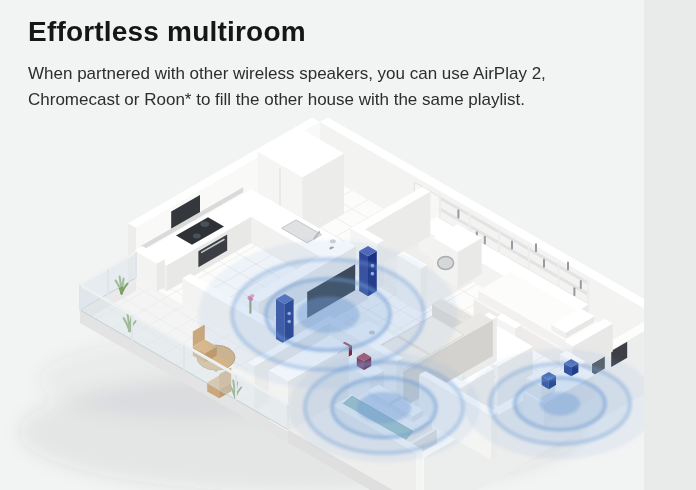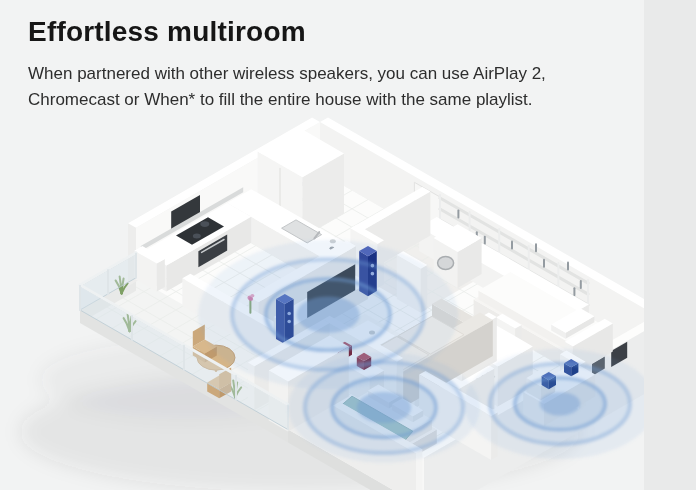--- a/index.html
+++ b/index.html
@@ -10,21 +10,21 @@
   .copy p{font-size:17px;line-height:1.55;color:#2d2d2d;margin:0;max-width:600px}
   .scene-wrap{position:absolute;inset:0;z-index:1}
   svg{display:block}
 </style>
 </head>
 <body>
 
 <div class="page">
   <div class="copy">
     <h1>Effortless multiroom</h1>
-    <p>When partnered with other wireless speakers, you can use AirPlay 2, Chromecast or When* to fill the entire house with the same playlist.</p>
+    <p>When partnered with other wireless speakers, you can use AirPlay 2, Chromecast or Roon* to fill the other house with the same playlist.</p>
   </div>
 
   <div class="scene-wrap" role="img" aria-label="Isometric cutaway apartment in which wireless speakers in the living room, bedroom and study fill every room with music, shown as blue sound waves">
     <svg id="scene" width="696" height="490" viewBox="0 0 696 490">
       <defs>
         <filter id="fShadow" x="-60%" y="-60%" width="220%" height="220%">
           <feGaussianBlur stdDeviation="9"></feGaussianBlur>
         </filter>
         <filter id="fWave" x="-30%" y="-30%" width="160%" height="160%">
           <feGaussianBlur stdDeviation="1.4"></feGaussianBlur>

